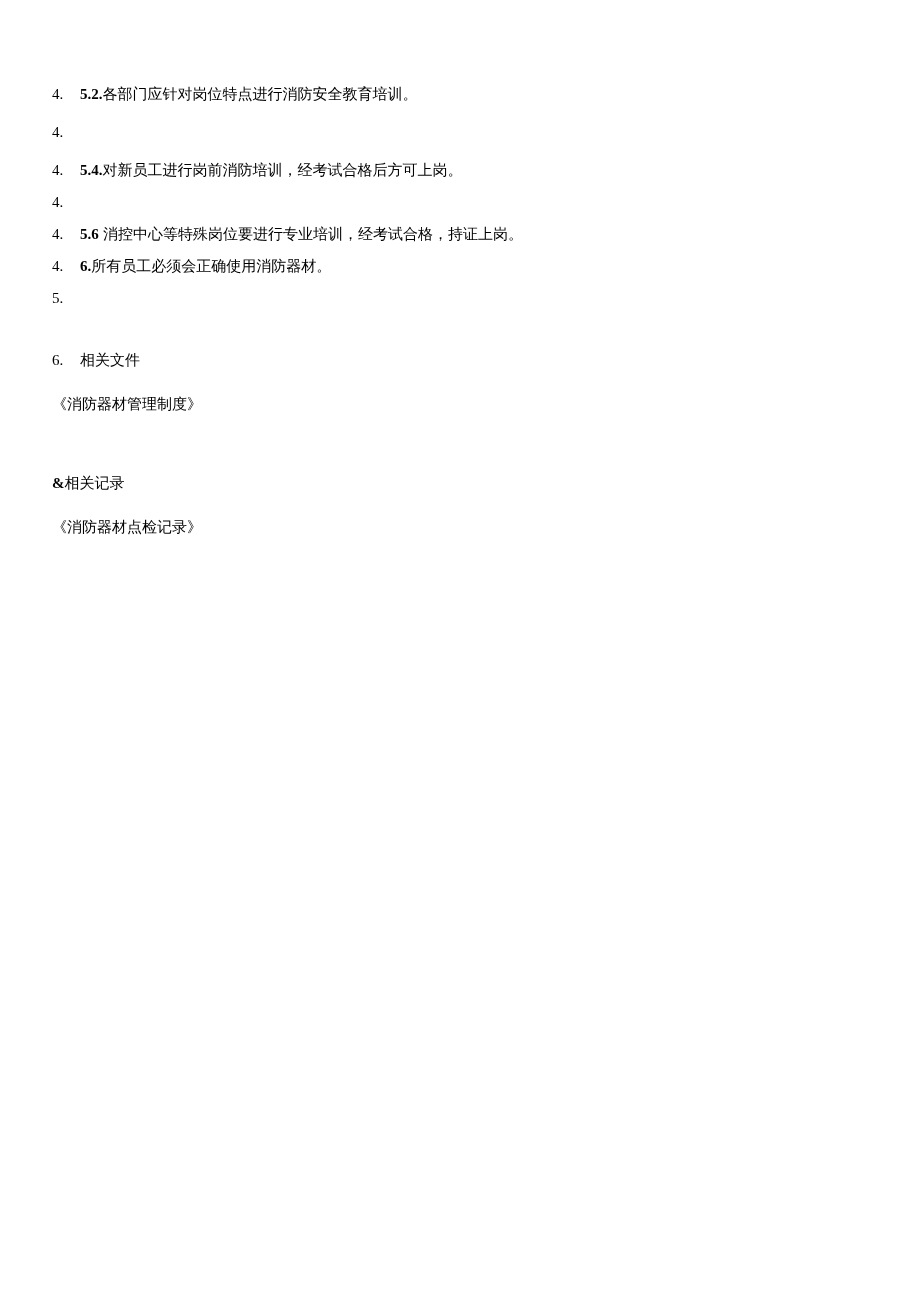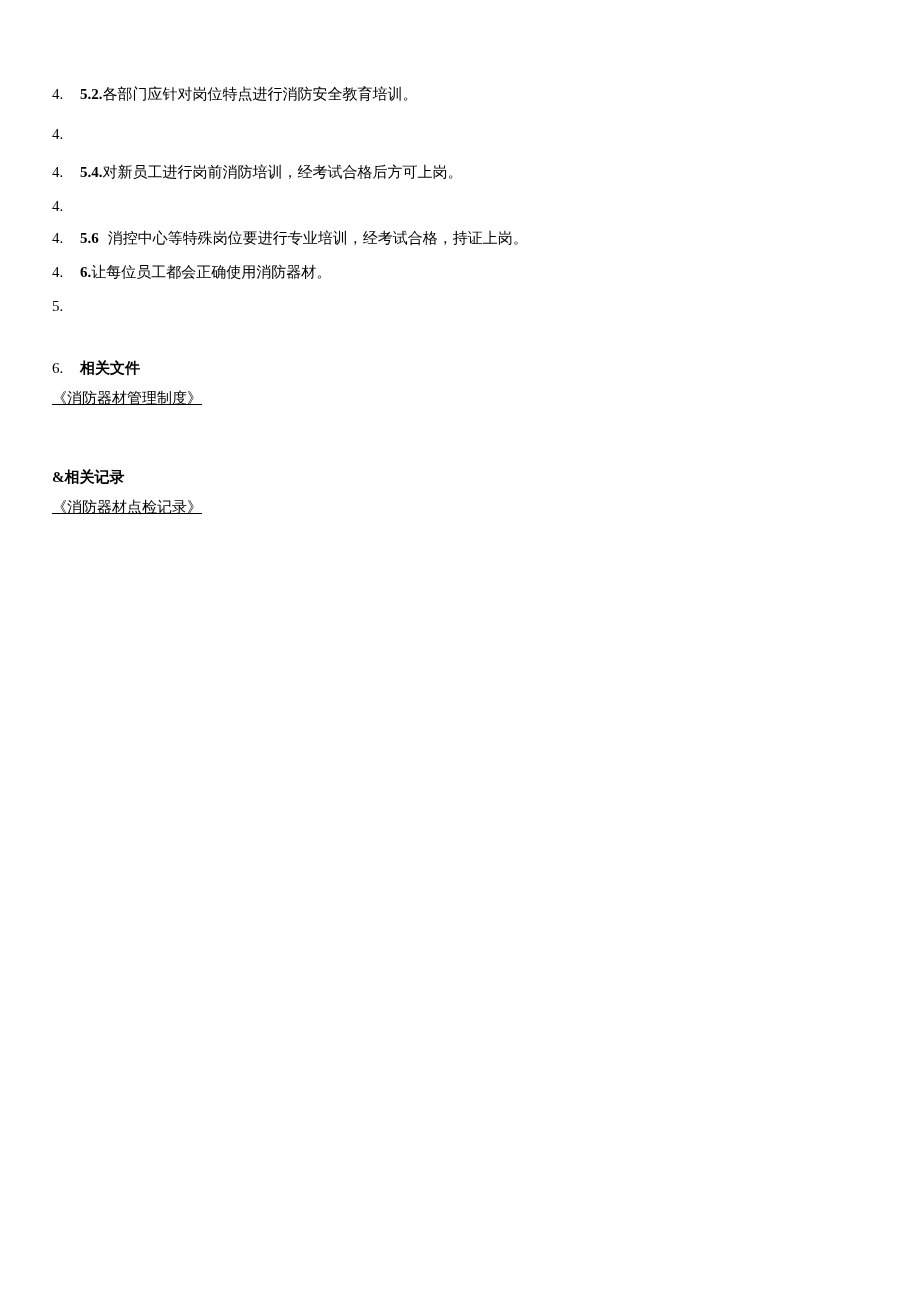--- a/index.html
+++ b/index.html
@@ -28,41 +28,40 @@
       font-family: "Times New Roman", serif;
       font-weight: normal;
       min-width: 28px;
       flex-shrink: 0;
     }
     .item-label {
       font-family: "Times New Roman", serif;
       font-weight: bold;
     }
     .item-text {
-      font-family: Liberation Mono, monospace;
+      font-family: Liberation Sans, sans-serif;
     }
     .section-heading {
       margin-top: 38px;
       display: flex;
     }
     .section-num {
       font-family: "Times New Roman", serif;
       min-width: 28px;
       flex-shrink: 0;
       font-weight: normal;
     }
     .section-title {
-      font-weight: bold;
+      font-weight: normal;
       font-family: "SimSun", "宋体", serif;
     }
     .section-body {
-      margin-top: 6px;
+      margin-top: 20px;
       margin-left: 0px;
       font-family: "SimSun", "宋体", serif;
-      text-decoration: underline;
     }
     .amp-heading {
       margin-top: 55px;
       font-weight: bold;
     }
     .amp-heading .amp {
       font-family: "Times New Roman", serif;
       font-weight: bold;
     }
   </style>
@@ -89,21 +88,21 @@
     <span class="numbered-prefix">4.</span>
   </div>
 
   <div class="list-item tight">
     <span class="numbered-prefix">4.</span>
     <span><span class="item-label">5.6</span><span class="item-text"> 消控中心等特殊岗位要进行专业培训，经考试合格，持证上岗。</span></span>
   </div>
 
   <div class="list-item tight">
     <span class="numbered-prefix">4.</span>
-    <span><span class="item-label">6.</span><span class="item-text">让每位员工都会正确使用消防器材。</span></span>
+    <span><span class="item-label">6.</span><span class="item-text">所有员工必须会正确使用消防器材。</span></span>
   </div>
 
   <div class="list-item tight">
     <span class="numbered-prefix">5.</span>
   </div>
 
   <div class="section-heading">
     <span class="section-num">6.</span>
     <span class="section-title">相关文件</span>
   </div>

